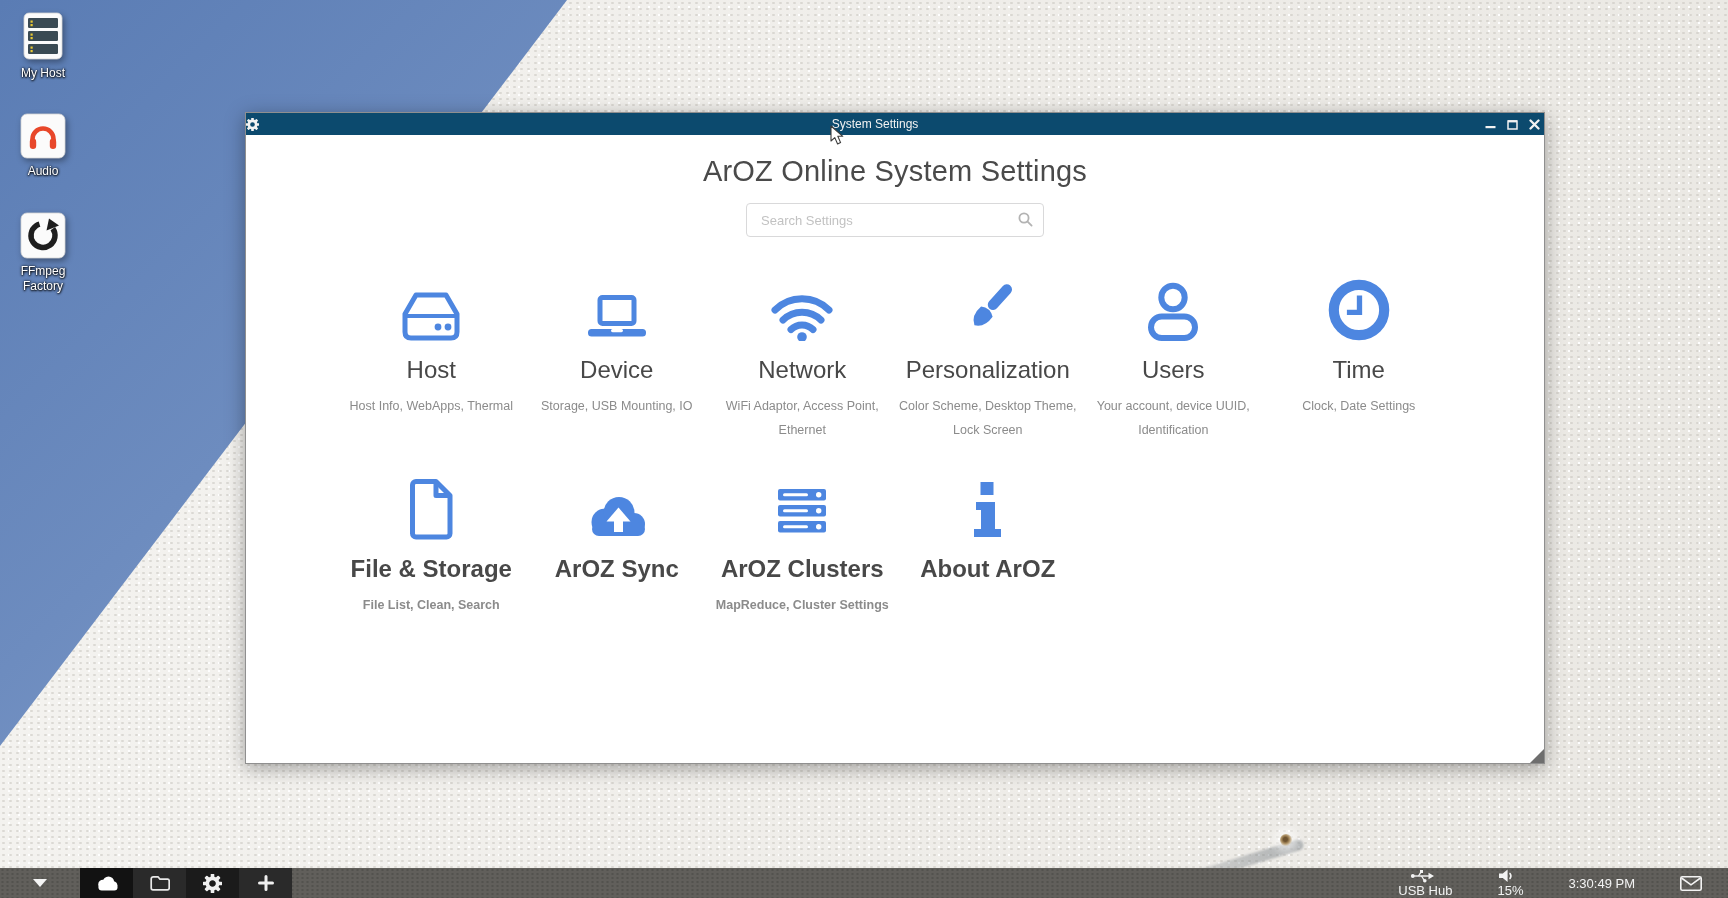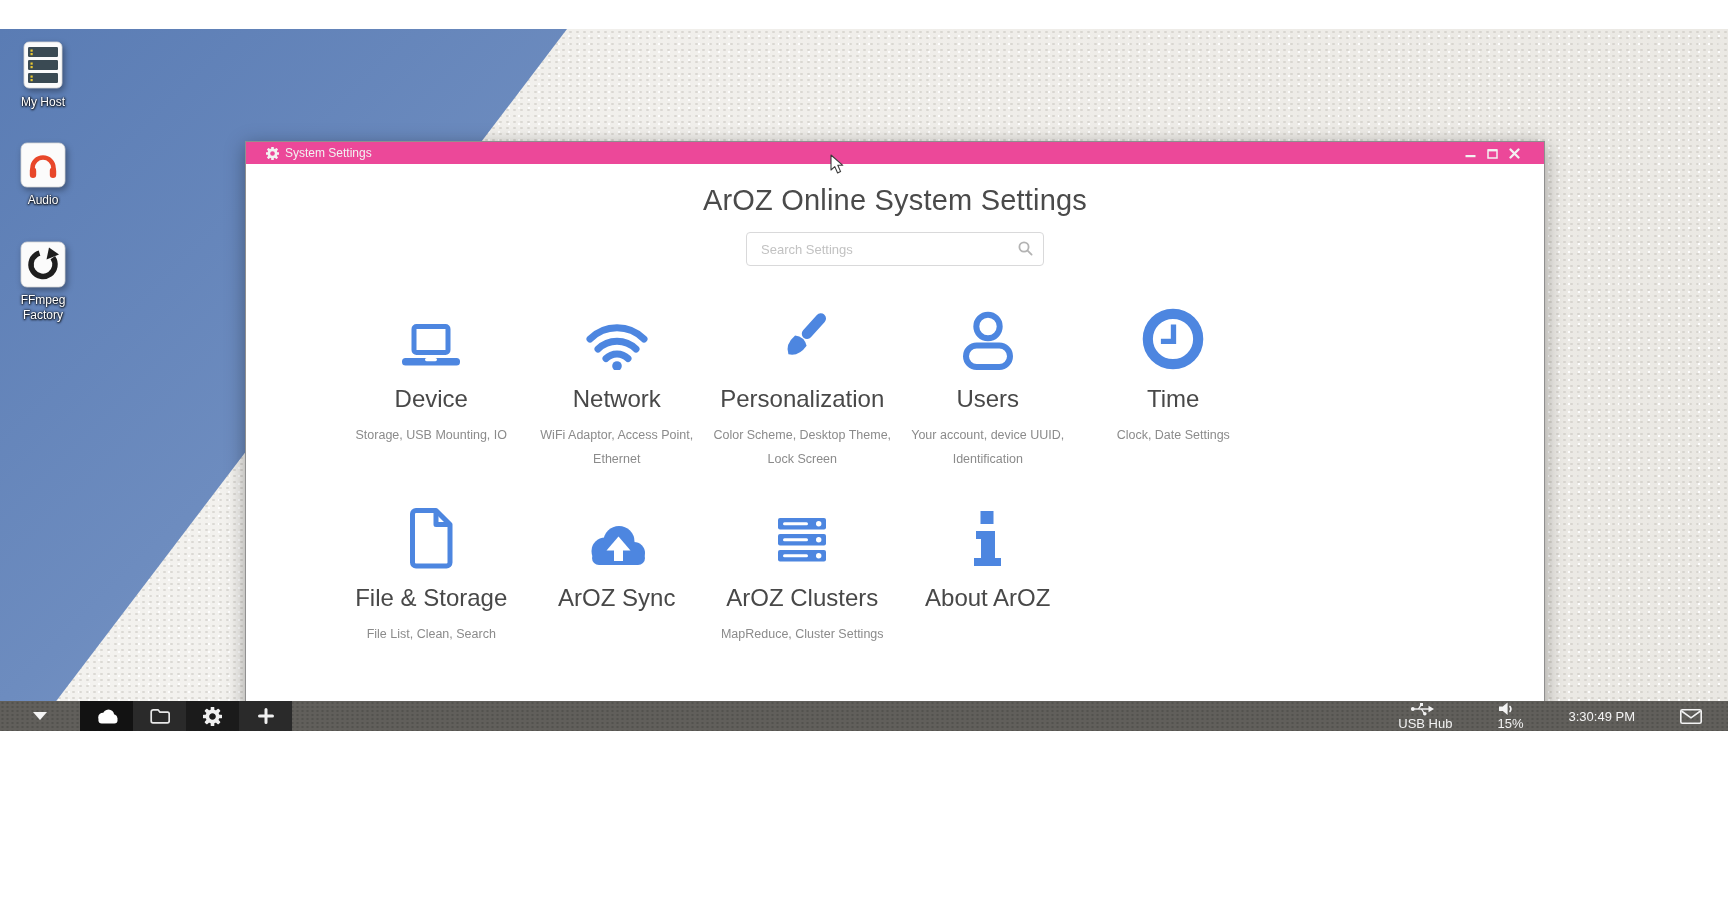--- a/index.html
+++ b/index.html
@@ -1,24 +1,24 @@
 <!DOCTYPE html>
 <html><head>
 <meta charset="utf-8">
 <style>
   html,body{margin:0;padding:0;}
   body{font-family:"Liberation Sans",sans-serif;}
-  #desktop{position:relative;width:1728px;height:702px;overflow:hidden;
+  #desktop{position:relative;width:1728px;height:898px;overflow:hidden;
     background-color:#efede9;
     background-image:
       radial-gradient(rgba(190,187,180,0.45) 1px, transparent 1.6px),
       radial-gradient(rgba(255,255,255,0.95) 1px, transparent 1.6px),
       linear-gradient(100deg,#f4f3f0 0%,#efede9 55%,#eae8e3 100%);
     background-size:7px 6px,10px 8px,100% 100%;
-    background-position:0 0,4px 3px,0 0;margin-top:29px;}
+    background-position:0 0,4px 3px,0 0;}
   
   #sky{position:absolute;left:0;top:0;width:700px;height:800px;
     background:linear-gradient(135deg,#5a7cb4 0%,#6d8cbf 45%,#829cca 80%,#93abd4 100%);
     clip-path:polygon(0 0,567px 0,0 746px);}
   
   .shadow-streak{position:absolute;left:1128px;top:838px;width:175px;height:11px;
     background:linear-gradient(to right,rgba(110,118,125,0.05),rgba(110,118,125,0.5));
     transform:rotate(-17deg);transform-origin:right center;border-radius:6px;filter:blur(1px);}
   .wall-hole{position:absolute;left:1280px;top:834px;width:12px;height:12px;border-radius:50%;
     background:radial-gradient(circle at 45% 45%, #6d5330 0 2px, #a98c5e 4px, rgba(240,236,228,0.9) 7px, rgba(240,236,228,0) 9px);
@@ -29,34 +29,34 @@
   .desk-icon .glyph{display:block;margin:0 auto;filter:drop-shadow(2px 3px 3px rgba(0,0,0,0.35));}
   .desk-icon .lbl{margin-top:5px;font-size:12px;color:#fff;line-height:15px;
     text-shadow:0 1px 2px rgba(0,0,0,0.95),0 0 3px rgba(0,0,0,0.7),1px 0 2px rgba(0,0,0,0.6);}
   #icon-myhost{top:12px;}
   #icon-audio{top:113px;}
   #icon-ffmpeg{top:212px;}
 
   
   #win{position:absolute;left:245px;top:112px;width:1300px;height:652px;background:#fff;
     border:1px solid #8f8f8f;box-sizing:border-box;box-shadow:0 4px 18px rgba(0,0,0,0.35);}
-  #titlebar{height:22px;background:#ec4899;display:flex;align-items:center;padding:0 20px;}
+  #titlebar{height:22px;background:#0c4a6e;display:flex;align-items:center;padding:0 0;text-align:center;}
   #titlebar .t-title{color:#f2f2f2;font-size:12px;margin-left:6px;flex:1;}
   .win-ctrls{display:flex;align-items:center;gap:11px;padding-right:4px;}
   .win-ctrls svg{display:block;cursor:pointer;}
   #content{height:630px;overflow:hidden;text-align:center;}
   #heading{margin-top:20px;font-size:29px;color:#4a4a4a;font-weight:400;letter-spacing:0.2px;}
   #searchwrap{position:relative;width:298px;height:34px;margin:15px auto 0;}
   #searchwrap input{width:100%;height:100%;box-sizing:border-box;border:1px solid #d9d9da;border-radius:4px;
     padding:0 34px 0 14px;font-size:13px;color:#8b5cf6;outline:none;font-family:"Liberation Sans",sans-serif;}
   #searchwrap input::placeholder{color:#c2c2c2;}
   #searchwrap .s-icon{position:absolute;right:11px;top:9px;}
   #grid{width:1113px;margin:40px auto 0;}
   .grid-row{display:flex;}
-  .grid-row.second{margin-top:34px;}
+  .grid-row.second{margin-top:34px;font-weight:bold;}
   .cat{width:185.5px;flex:0 0 185.5px;cursor:pointer;}
   .cat-icon{height:64px;display:flex;align-items:flex-end;justify-content:center;}
   .cat-title{font-size:24px;color:#484848;margin-top:15px;line-height:28px;}
   .cat-sub{font-size:12.5px;color:#8b8b8b;line-height:24px;max-width:180px;margin:10px auto 0;}
   #resize-grip{position:absolute;right:0;bottom:0;width:0;height:0;
     border-left:14px solid transparent;border-bottom:14px solid #6e6e6e;cursor:nwse-resize;}
 
   
   #cursor{position:absolute;left:830px;top:125px;pointer-events:none;}
 
@@ -166,20 +166,32 @@
         <input type="text" placeholder="Search Settings" style="">
         <svg class="s-icon" width="15" height="15" viewBox="0 0 15 15">
           <circle cx="6" cy="6" r="4.6" fill="none" stroke="#b3b3b3" stroke-width="1.8"></circle>
           <line x1="9.6" y1="9.6" x2="13.6" y2="13.6" stroke="#b3b3b3" stroke-width="1.8" stroke-linecap="round"></line>
         </svg>
       </div>
 
       <div id="grid">
         <div class="grid-row">
 
+          <div class="cat">
+            <div class="cat-icon">
+                <svg width="64" height="50" viewBox="0 0 64 50">
+              <path d="M17 4 L47 4 L58 23 L58 41 Q58 47 52 47 L12 47 Q6 47 6 41 L6 23 Z" fill="none" stroke="#4d86e0" stroke-width="5" stroke-linejoin="round"></path>
+              <line x1="7" y1="25" x2="57" y2="25" stroke="#4d86e0" stroke-width="4"></line>
+              <circle cx="39" cy="36" r="3.4" fill="#4d86e0"></circle>
+                  <circle cx="49" cy="36" r="3.4" fill="#4d86e0"></circle>
+            </svg>
+              </div>
+            <div class="cat-title">Host</div>
+            <div class="cat-sub">Host Info, WebApps, Thermal</div>
+          </div>
 
           <div class="cat">
             <div class="cat-icon">
                 <svg width="64" height="48" viewBox="0 0 64 48">
               <rect x="15" y="4.5" width="34" height="26" rx="2.5" fill="none" stroke="#4d86e0" stroke-width="5"></rect>
               <rect x="3" y="36" width="58" height="7.5" rx="3.5" fill="#4d86e0"></rect>
               <rect x="26" y="36" width="12" height="3.2" rx="1.6" fill="#fff"></rect>
             </svg>
               </div>
             <div class="cat-title">Device</div>

